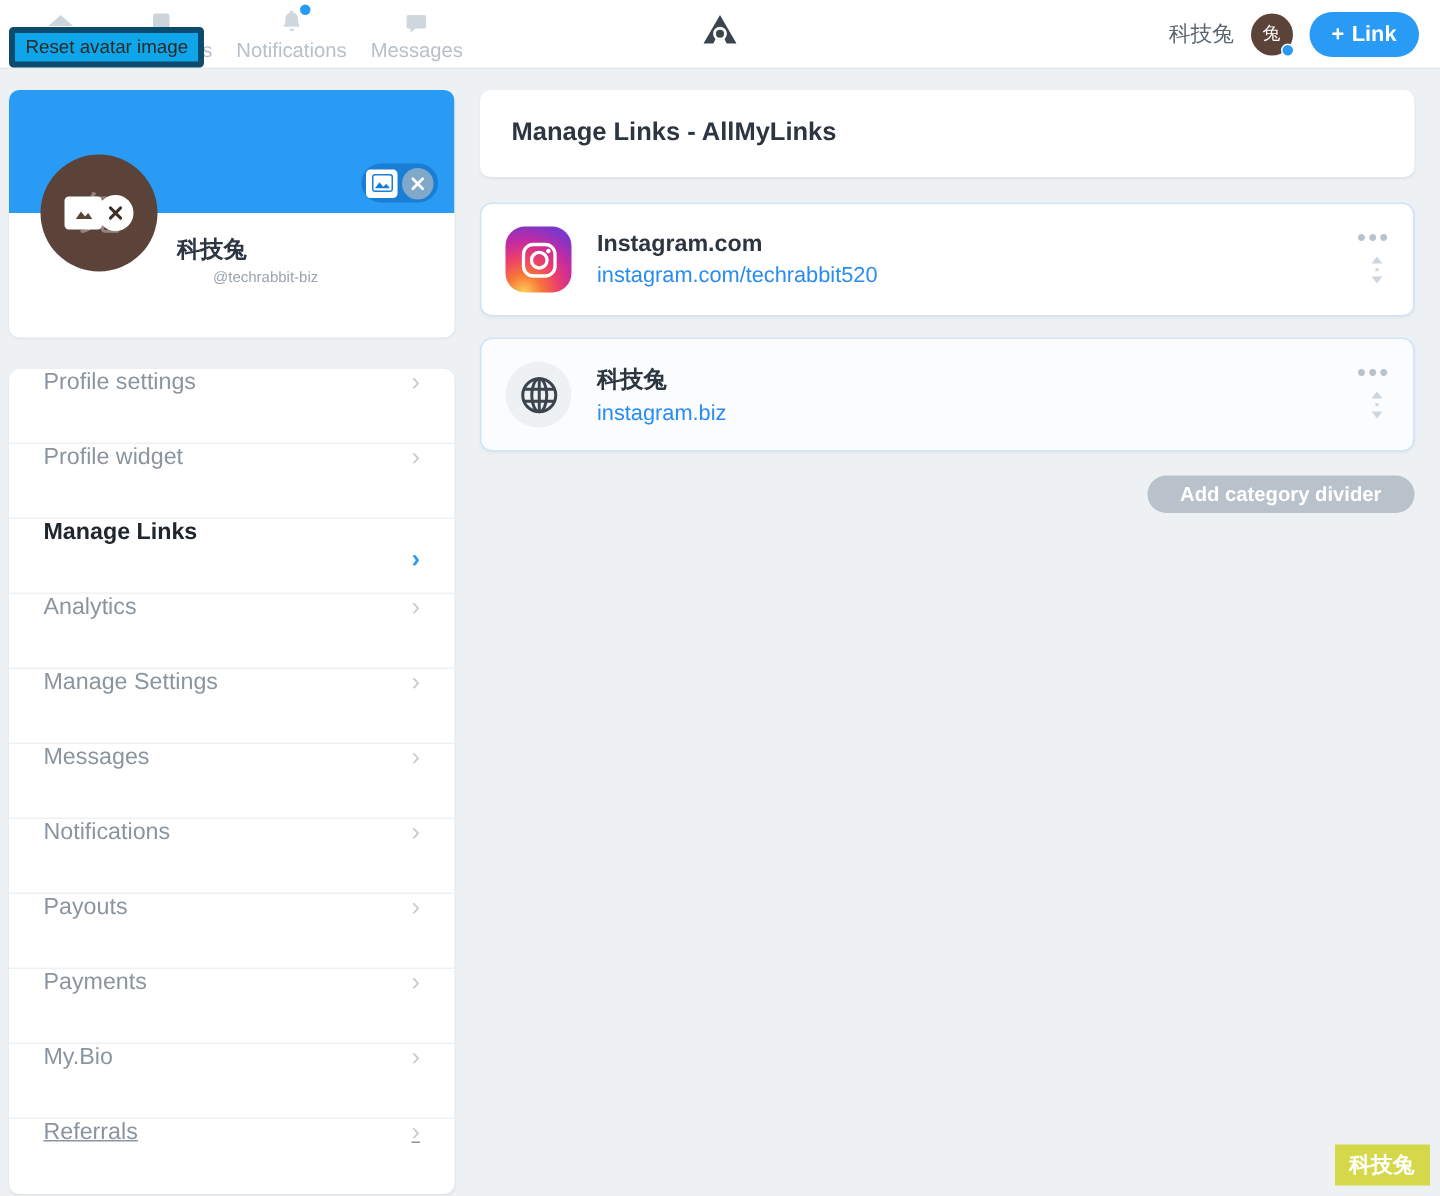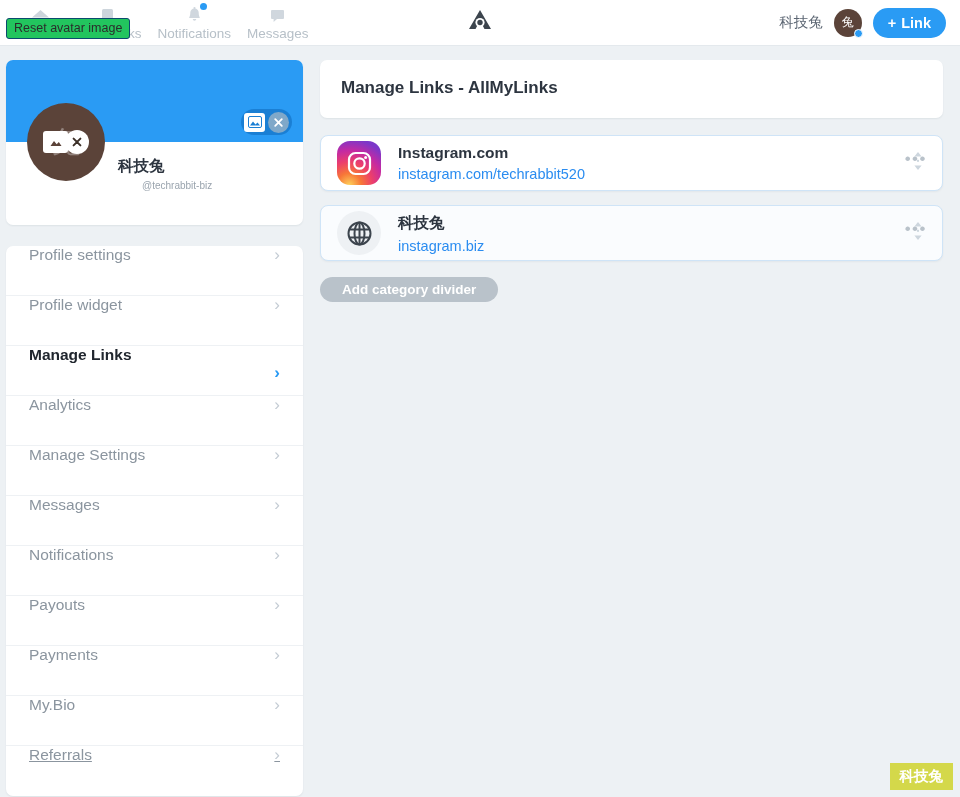--- a/index.html
+++ b/index.html
@@ -59,22 +59,22 @@
     height: 30px; padding: 0 15px;
     font-size: 14.5px; font-weight: bold;
     font-family: "Liberation Sans", sans-serif;
     display: flex; align-items: center; gap: 5px;
     cursor: pointer;
   }
 
   
   .tooltip {
     position: absolute; left: 6px; top: 18px;
-    background: #22c55e; color: #2b2b2b;
-    border: 1px solid #0c4a6e;
+    background: #0ea5e9; color: #2b2b2b;
+    border: 4px solid #0c4a6e;
     border-radius: 3px;
     font-size: 12.5px;
     padding: 2px 7px 3px;
     z-index: 50;
     white-space: nowrap;
   }
 
   
   .page { display: flex; padding: 14px 17px 0 6px; gap: 17px; align-items: flex-start; }
   .sidebar { width: 297px; flex: 0 0 297px; }
@@ -155,21 +155,21 @@
   }
   .panel-title { font-size: 17px; font-weight: bold; color: #2d3540; }
   .panel-sub {
     margin-top: 9px; font-size: 13.8px; color: #8e98a3;
     display: flex; align-items: center; gap: 7px;
   }
 
   
   .link-card {
     background: #fff; border: 1px solid #cfe4f7; border-radius: 8px;
-    height: 56px; margin-bottom: 14px;
+    height: 76px; margin-bottom: 14px;
     display: flex; align-items: center; padding: 0 16px;
     position: relative;
     box-shadow: 0 1px 2px rgba(16,40,60,.05);
   }
   .link-card.tinted { background: #fafcfe; }
   .link-ico { width: 44px; height: 44px; flex: 0 0 44px; margin-right: 17px; }
   .ig-ico {
     width: 44px; height: 44px; border-radius: 13px;
     background: radial-gradient(circle at 28% 100%, #fdd05a 0%, #f77737 22%, #ec3f6b 43%, #c32aa3 64%, #7b37c9 85%);
     display: flex; align-items: center; justify-content: center;
@@ -186,21 +186,21 @@
   .dots {
     position: absolute; right: 15px; top: 14px;
     color: #b9c2ca; font-size: 17px; letter-spacing: 1.5px;
     line-height: 1; cursor: pointer;
   }
   .handle {
     position: absolute; right: 18px; bottom: 14px;
     cursor: ns-resize;
   }
 
-  .divider-row { display: flex; justify-content: flex-start; margin-top: 16px; }
+  .divider-row { display: flex; justify-content: flex-end; margin-top: 16px; }
   .btn-divider {
     background: #b9c2ca; color: #fff; border: none;
     border-radius: 15px; height: 25px; padding: 0 22px;
     font-size: 13.5px; font-weight: bold; cursor: pointer;
     font-family: "Liberation Sans", sans-serif;
   }
 
   
   .corner-badge {
     position: fixed; right: 7px; bottom: 7px;

